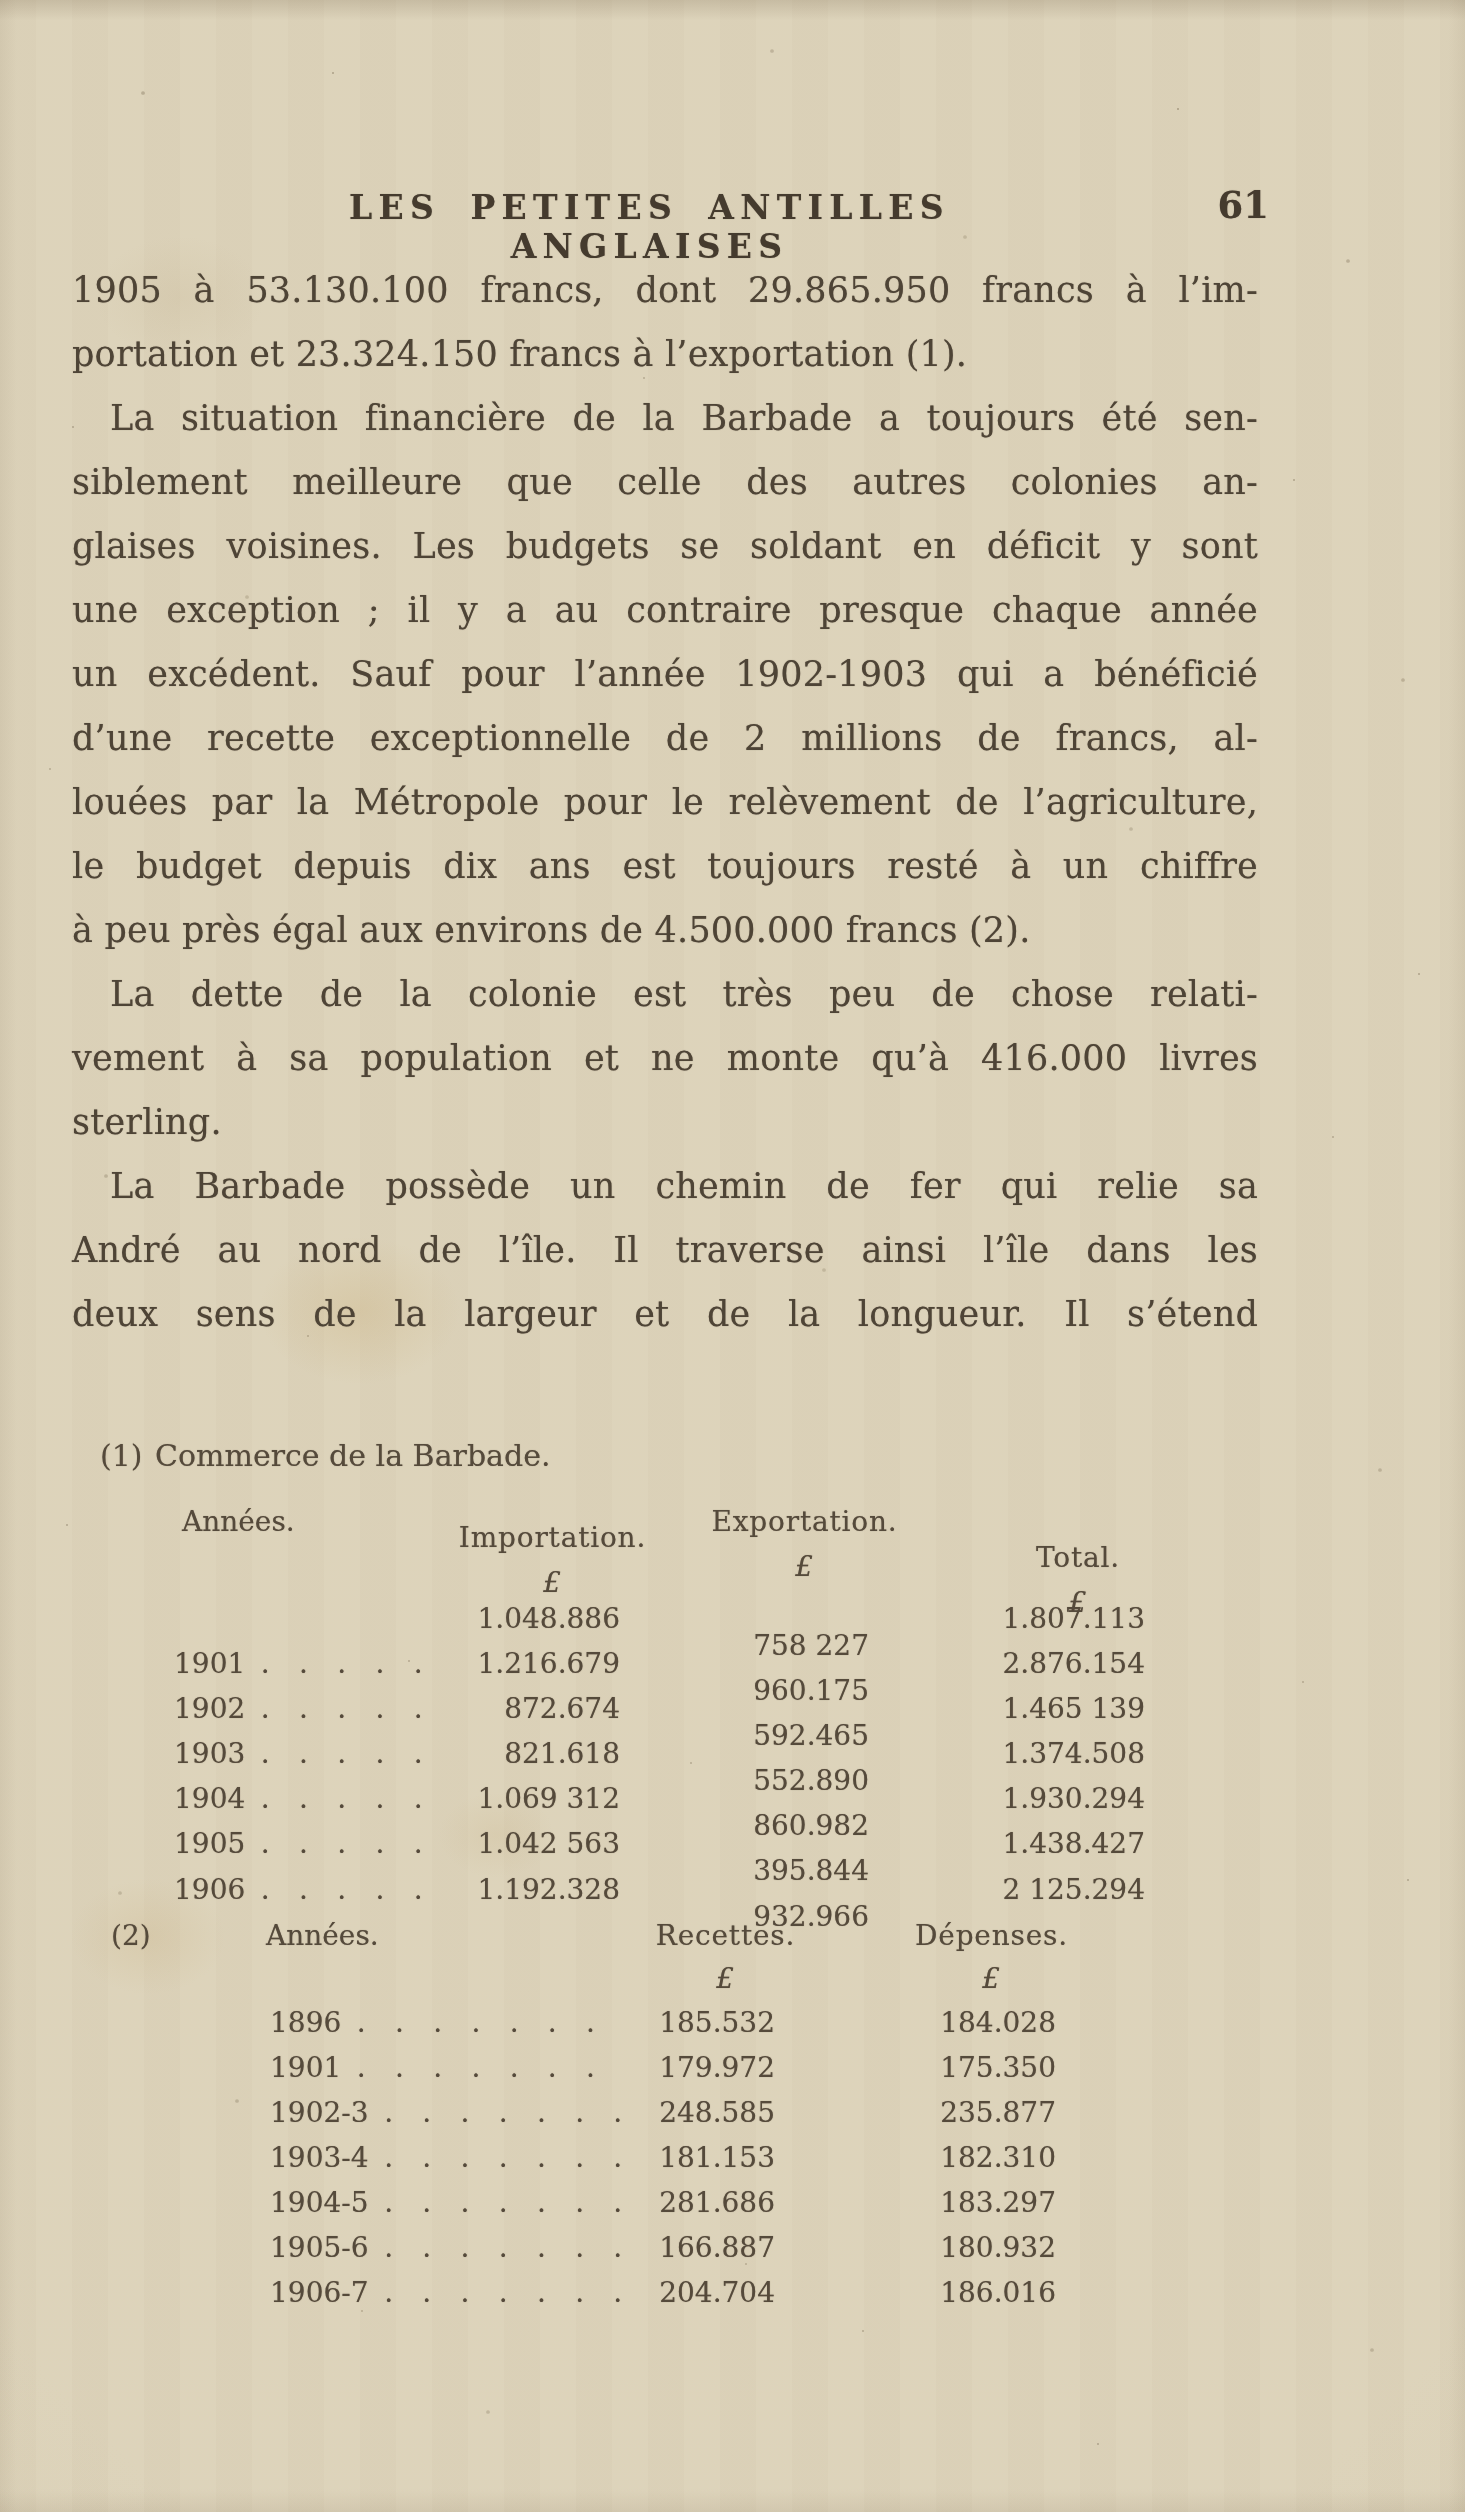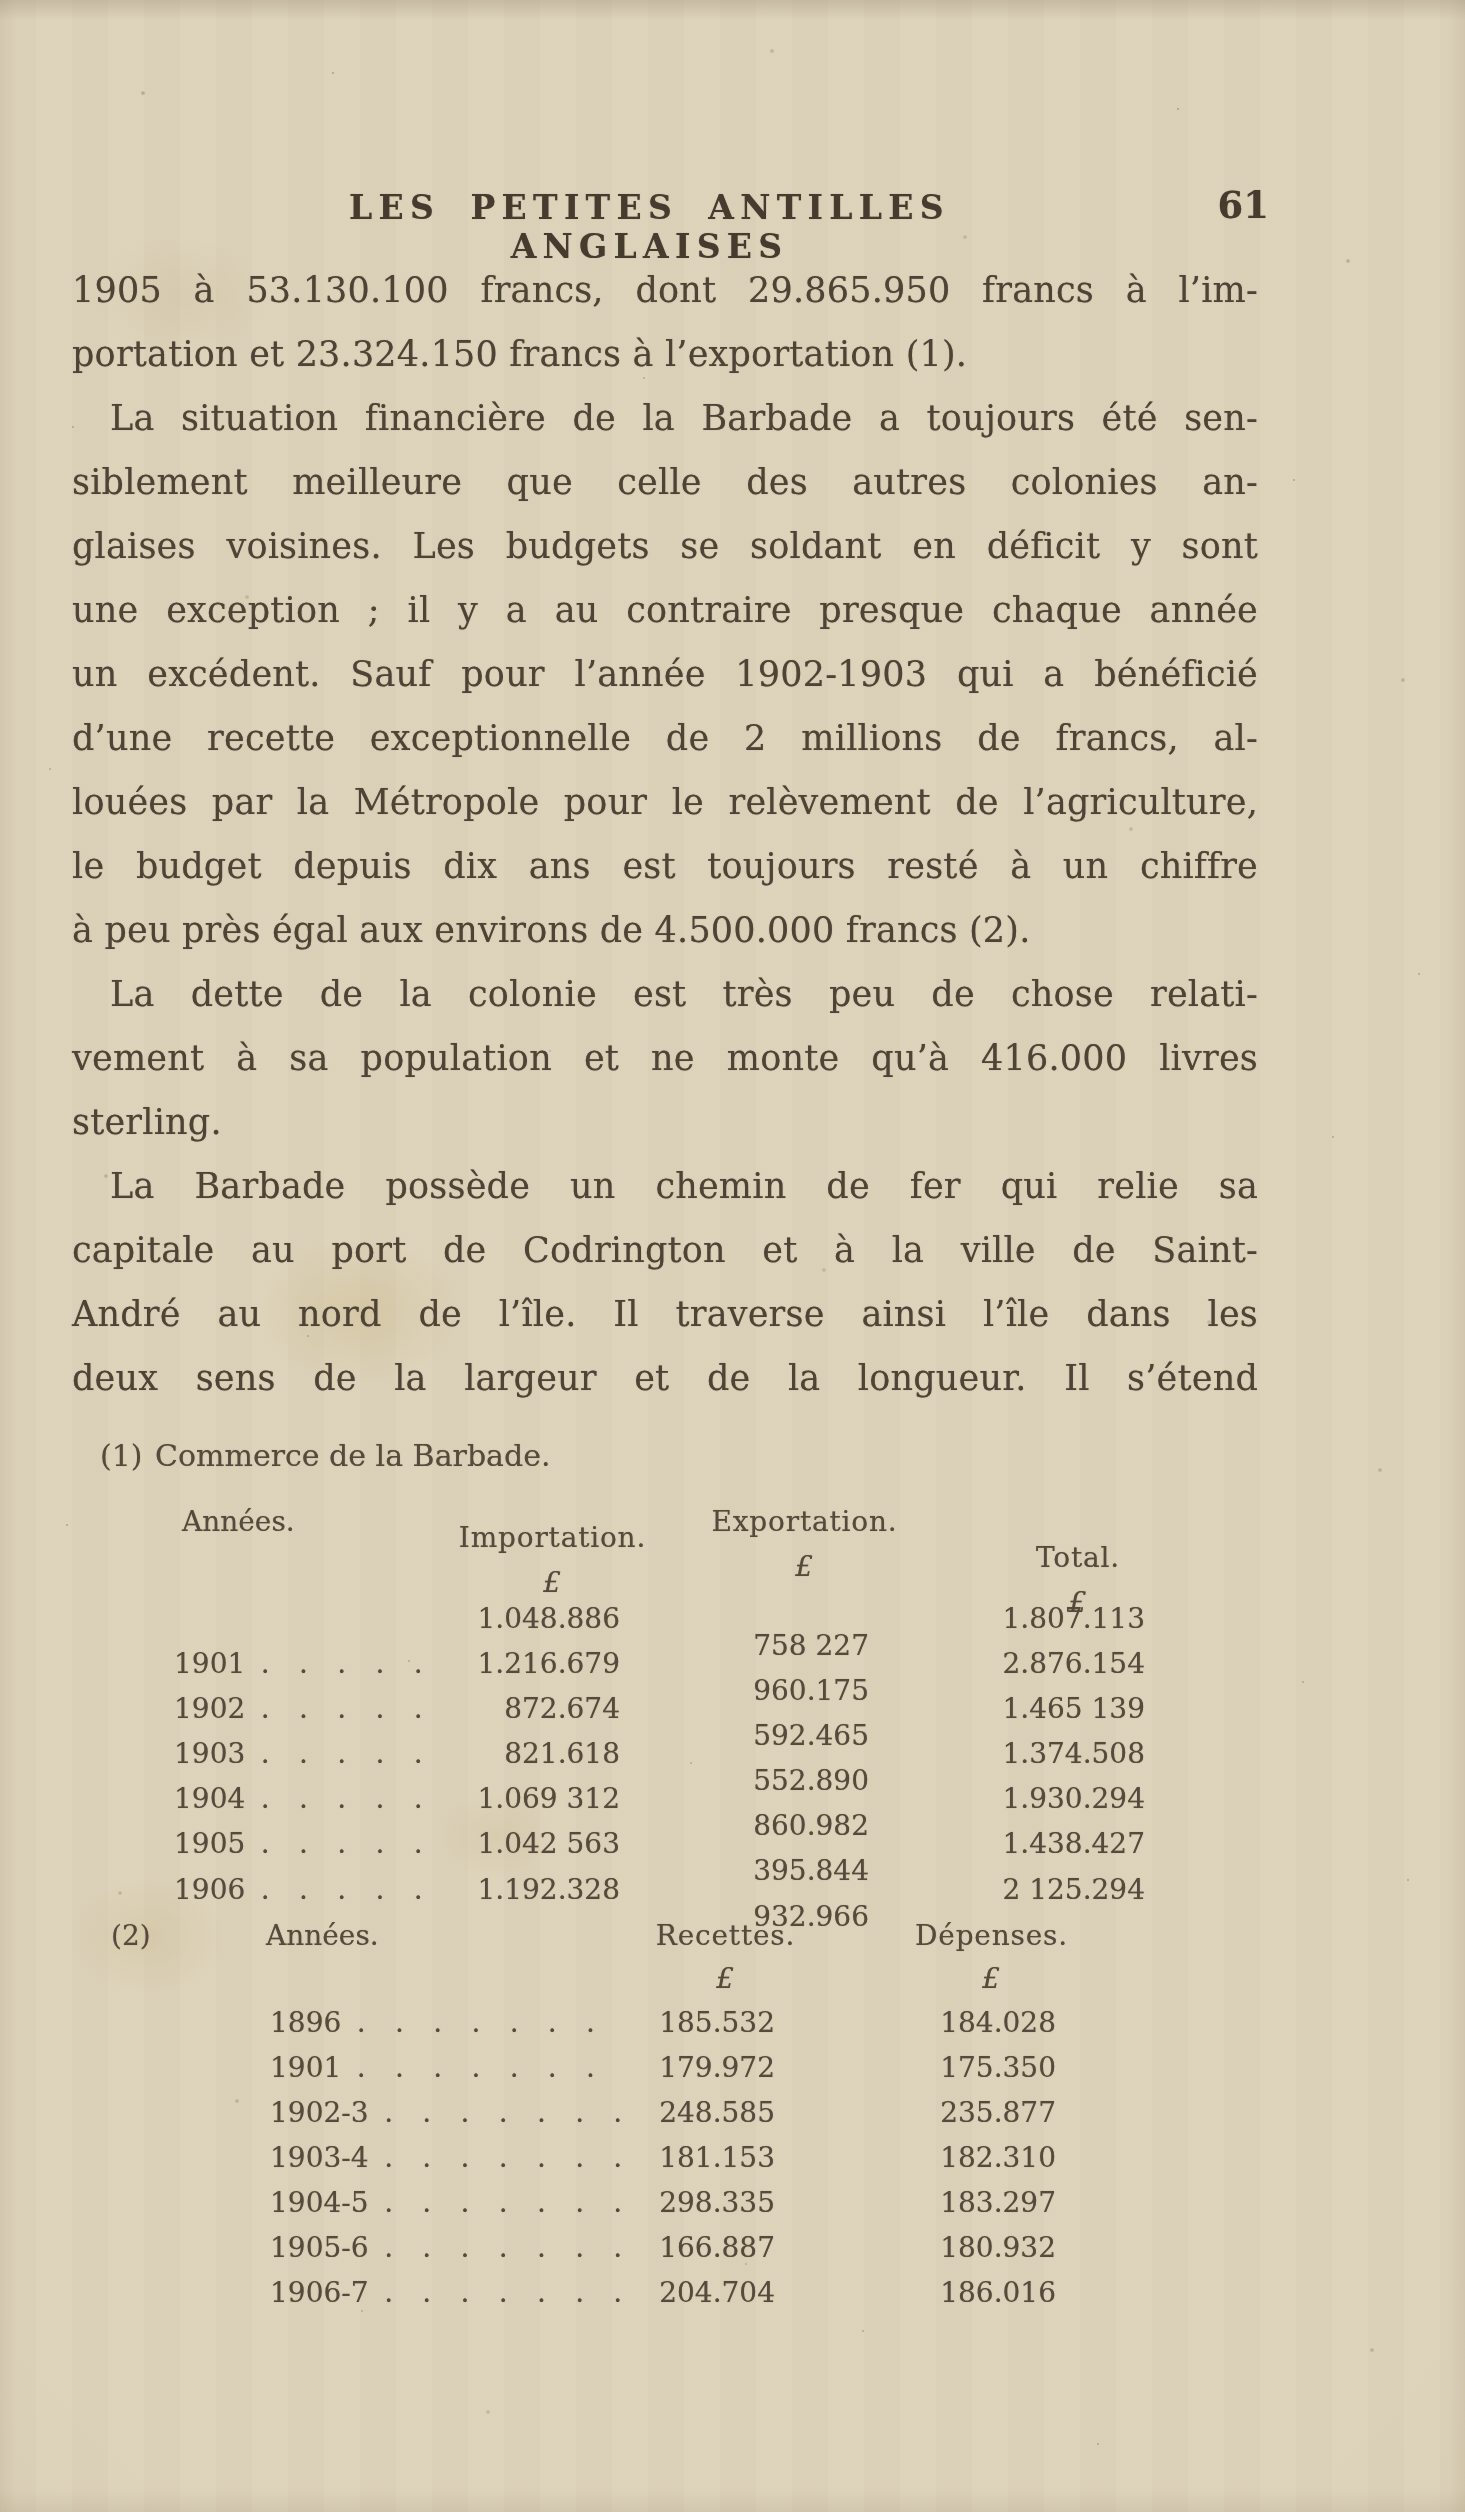--- a/index.html
+++ b/index.html
@@ -112,21 +112,20 @@
     <div class="line txt">une exception ; il y a au contraire presque chaque année</div>
     <div class="line txt">un excédent. Sauf pour l’année 1902-1903 qui a bénéficié</div>
     <div class="line txt">d’une recette exceptionnelle de 2 millions de francs, al-</div>
     <div class="line txt">louées par la Métropole pour le relèvement de l’agriculture,</div>
     <div class="line txt">le budget depuis dix ans est toujours resté à un chiffre</div>
     <div class="line txt nj">à peu près égal aux environs de 4.500.000 francs (2).</div>
     <div class="line txt ind">La dette de la colonie est très peu de chose relati-</div>
     <div class="line txt">vement à sa population et ne monte qu’à 416.000 livres</div>
     <div class="line txt nj">sterling.</div>
     <div class="line txt ind">La Barbade possède un chemin de fer qui relie sa</div>
-    <div class="line txt">capitale au port de Codrington et à la ville de Saint-</div>
     <div class="line txt">André au nord de l’île. Il traverse ainsi l’île dans les</div>
     <div class="line txt">deux sens de la largeur et de la longueur. Il s’étend</div>
   </div>
 
   <div class="fn1 txt">
     <span class="marker">(1)</span><span>Commerce de la Barbade.</span>
   </div>
 
   <div>
     <div class="t-head txt" style="top:1499px">
@@ -209,21 +208,21 @@
       <span class="cell t2-rec">248.585</span>
       <span class="cell t2-dep">235.877</span>
     </div>
     <div class="t-row txt" style="top:2135px">
       <span class="cell t2-year"><span>1903-4</span><span class="dots">. . . . . . .</span></span>
       <span class="cell t2-rec">181.153</span>
       <span class="cell t2-dep">182.310</span>
     </div>
     <div class="t-row txt" style="top:2180px">
       <span class="cell t2-year"><span>1904-5</span><span class="dots">. . . . . . .</span></span>
-      <span class="cell t2-rec">298.335</span>
+      <span class="cell t2-rec">281.686</span>
       <span class="cell t2-dep">183.297</span>
     </div>
     <div class="t-row txt" style="top:2225px">
       <span class="cell t2-year"><span>1905-6</span><span class="dots">. . . . . . .</span></span>
       <span class="cell t2-rec">166.887</span>
       <span class="cell t2-dep">180.932</span>
     </div>
     <div class="t-row txt" style="top:2270px">
       <span class="cell t2-year"><span>1906-7</span><span class="dots">. . . . . . .</span></span>
       <span class="cell t2-rec">204.704</span>

